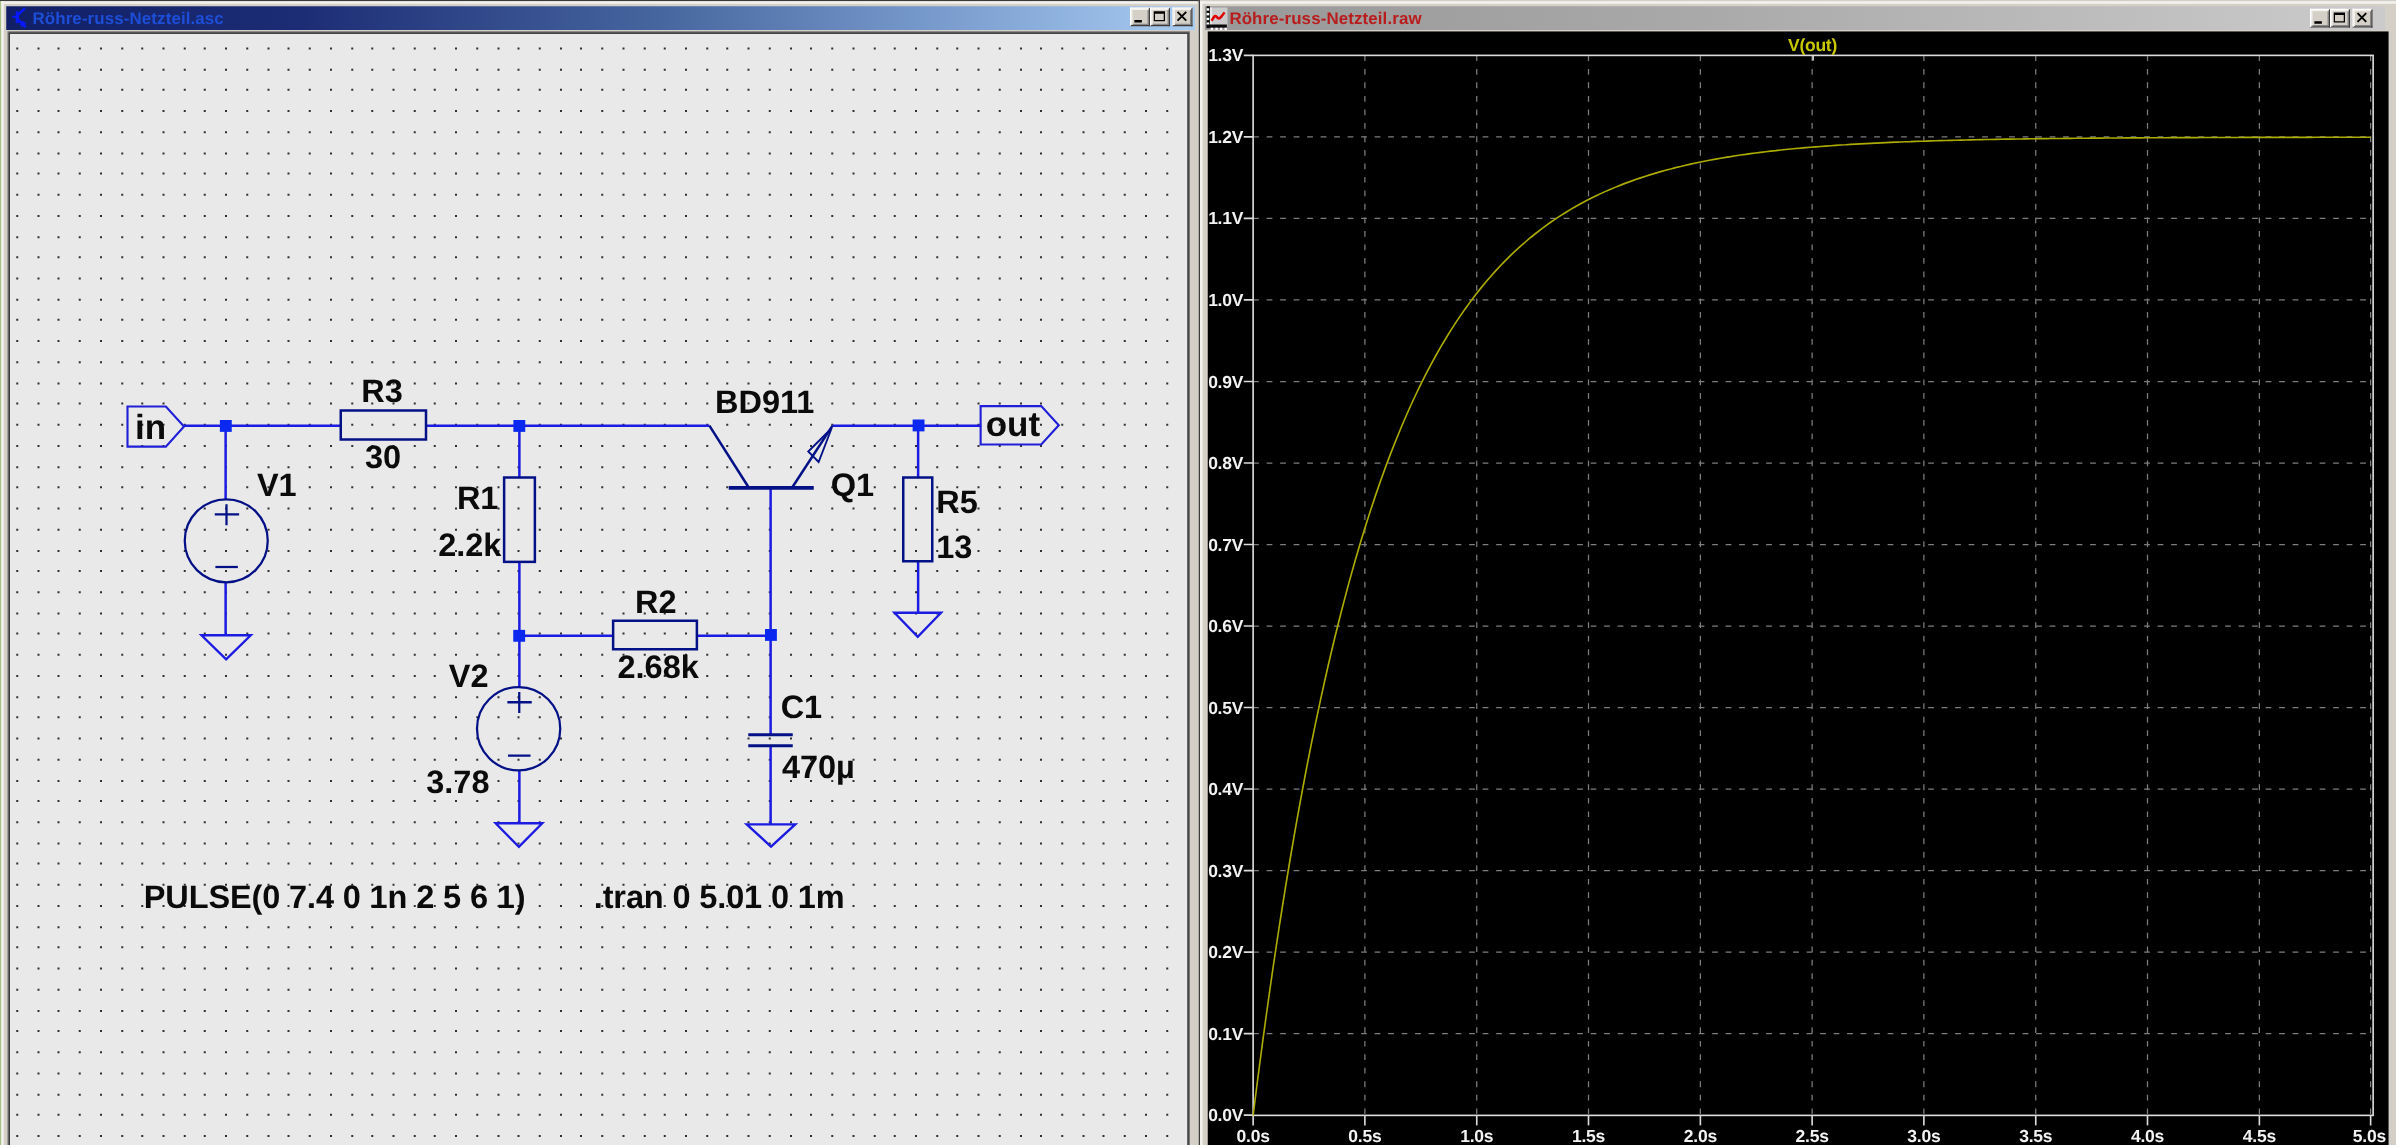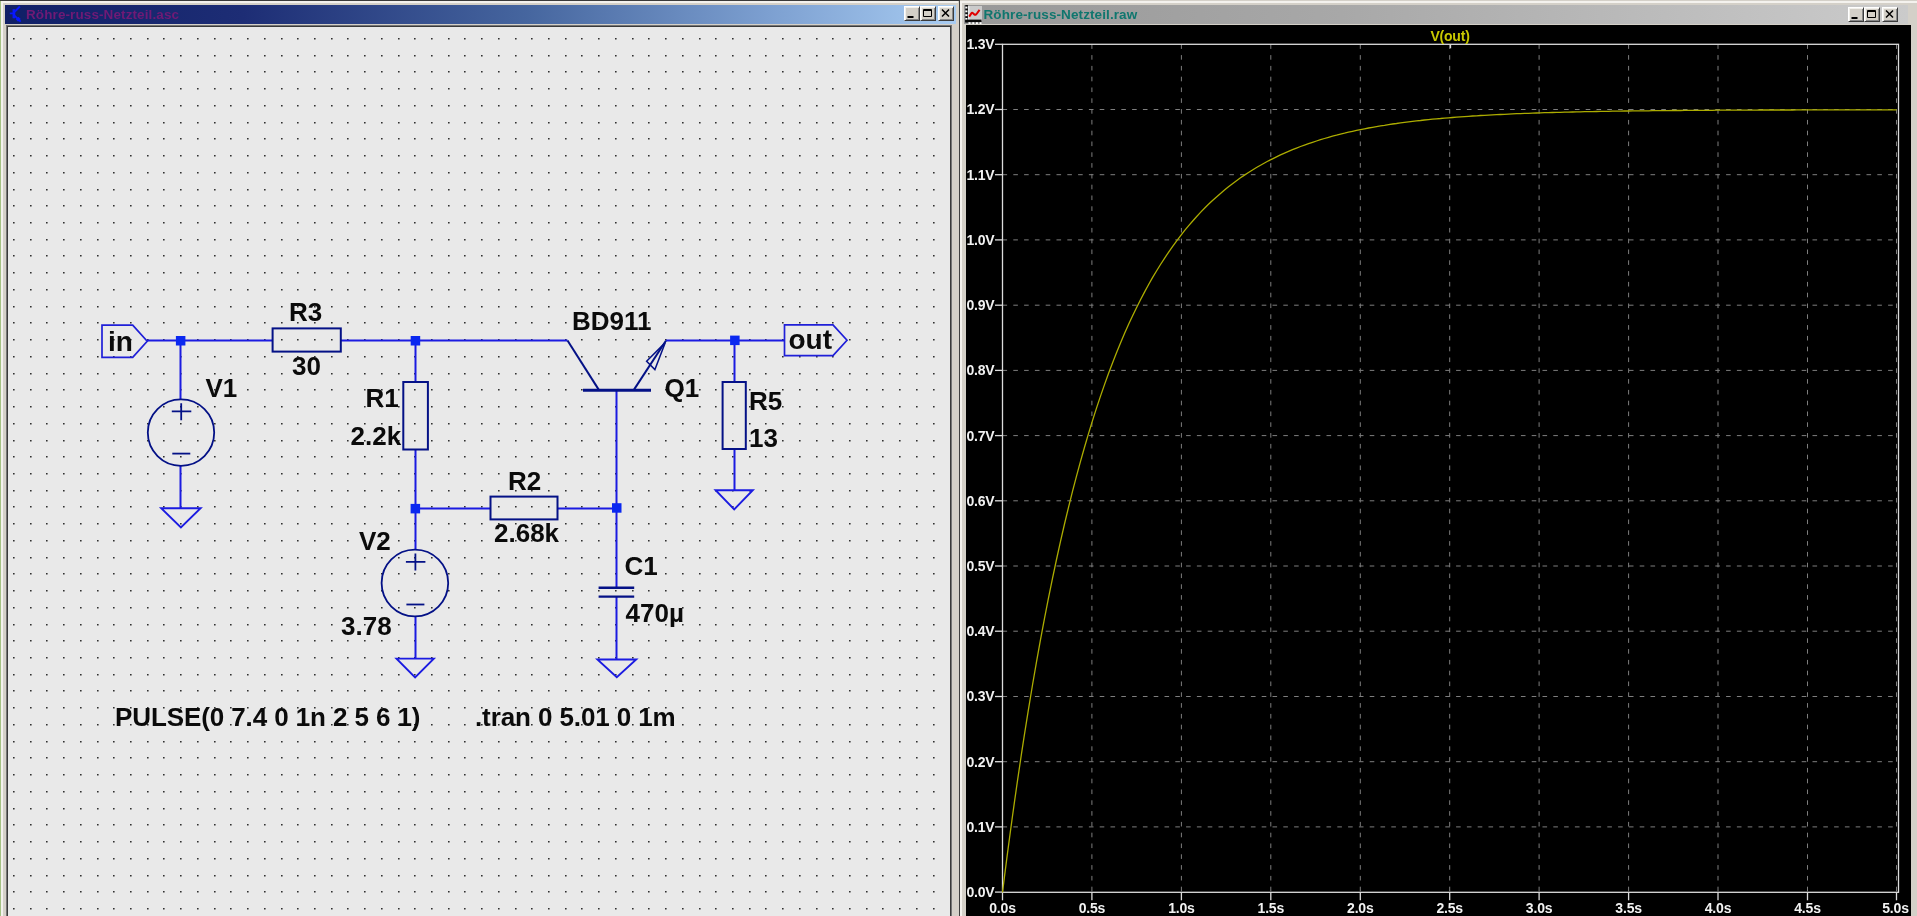--- a/index.html
+++ b/index.html
@@ -23,21 +23,21 @@
   background:linear-gradient(90deg,#101F66 0%,#1D2D75 25%,#46669F 55%,#7C9FD0 80%,#A8CCF2 100%);"></div>
 <svg class="abs" style="left:5px;top:5px;" width="22" height="19" viewBox="0 0 22 19">
   <g stroke="#0818FF" fill="none">
     <path d="M4.8,8.4 H8.6" stroke-width="1.7"></path>
     <path d="M8.9,4.2 V13.3" stroke-width="2.7"></path>
     <path d="M9.6,6.8 L14.9,1.5" stroke-width="1.9"></path>
     <path d="M9.6,10.7 L15.6,16.7" stroke-width="1.9"></path>
     <path d="M12.1,13.0 L14.4,15.3" stroke-width="3.8"></path>
   </g>
 </svg>
-<div class="abs" style="left:26px;top:7px;color:#701a75;font-size:13.5px;font-weight:bold;letter-spacing:0.1px;">Röhre-russ-Netzteil.asc</div>
+<div class="abs" style="left:26px;top:7px;color:#1d4ed8;font-size:13.5px;font-weight:bold;letter-spacing:0.1px;">Röhre-russ-Netzteil.asc</div>
 
 <div class="btn" style="left:904px;top:6px;"></div>
 <svg class="abs" style="left:904px;top:6px;" width="16" height="15">
     <path d="M3.5,11 H9.5" stroke="#000" stroke-width="2"></path>
   </svg>
 <div class="btn" style="left:920px;top:6px;"></div>
 <svg class="abs" style="left:920px;top:6px;" width="16" height="15">
     <path d="M3.5,3.5 H11.5 V10.5 H3.5 Z M3.5,4.5 H11.5" stroke="#000" stroke-width="1" fill="none"></path>
   </svg>
 <div class="btn" style="left:938px;top:6px;"></div>
@@ -150,21 +150,21 @@
       <rect x="2.3" y="6.4" width="2.1" height="1.9"></rect>
     <rect x="2.3" y="10.2" width="2.1" height="1.9"></rect>
       <rect x="2.3" y="14" width="2.1" height="1.6"></rect>
     <rect x="5.6" y="18.2" width="1.9" height="1.8"></rect>
       <rect x="9.3" y="18.2" width="1.9" height="1.8"></rect>
     <rect x="13" y="18.2" width="1.9" height="1.8"></rect>
       <rect x="16.6" y="18.2" width="1.9" height="1.8"></rect>
   </g>
   <path d="M6.2,12.6 L8.3,9.4 Q9.1,8.4 10,9.2 L11.3,10.4 Q12.2,11.1 13,10.4 L14.2,9.2 L16.6,5.9" stroke="#E10000" stroke-width="2" fill="none"></path>
 </svg>
-<div class="abs" style="left:983.5px;top:7px;color:#0f766e;font-size:13.5px;font-weight:bold;letter-spacing:0.1px;">Röhre-russ-Netzteil.raw</div>
+<div class="abs" style="left:983.5px;top:7px;color:#b91c1c;font-size:13.5px;font-weight:bold;letter-spacing:0.1px;">Röhre-russ-Netzteil.raw</div>
 
 <div class="btn" style="left:1848px;top:7px;"></div>
 <svg class="abs" style="left:1848px;top:7px;" width="16" height="15">
     <path d="M3.5,11 H9.5" stroke="#000" stroke-width="2"></path>
   </svg>
 <div class="btn" style="left:1864px;top:7px;"></div>
 <svg class="abs" style="left:1864px;top:7px;" width="16" height="15">
     <path d="M3.5,3.5 H11.5 V10.5 H3.5 Z M3.5,4.5 H11.5" stroke="#000" stroke-width="1" fill="none"></path>
   </svg>
 <div class="btn" style="left:1882px;top:7px;"></div>

